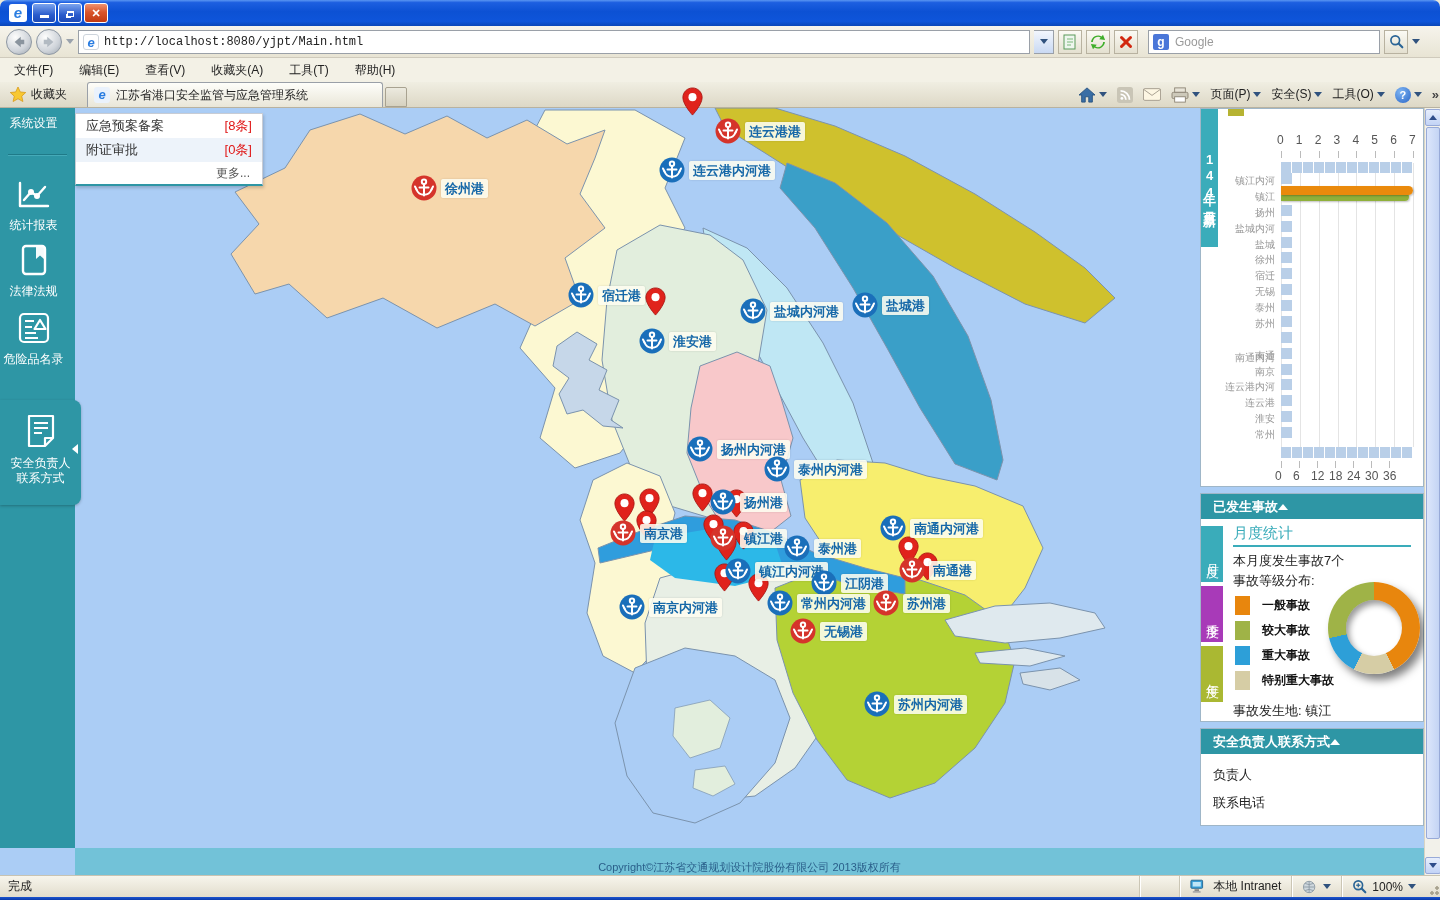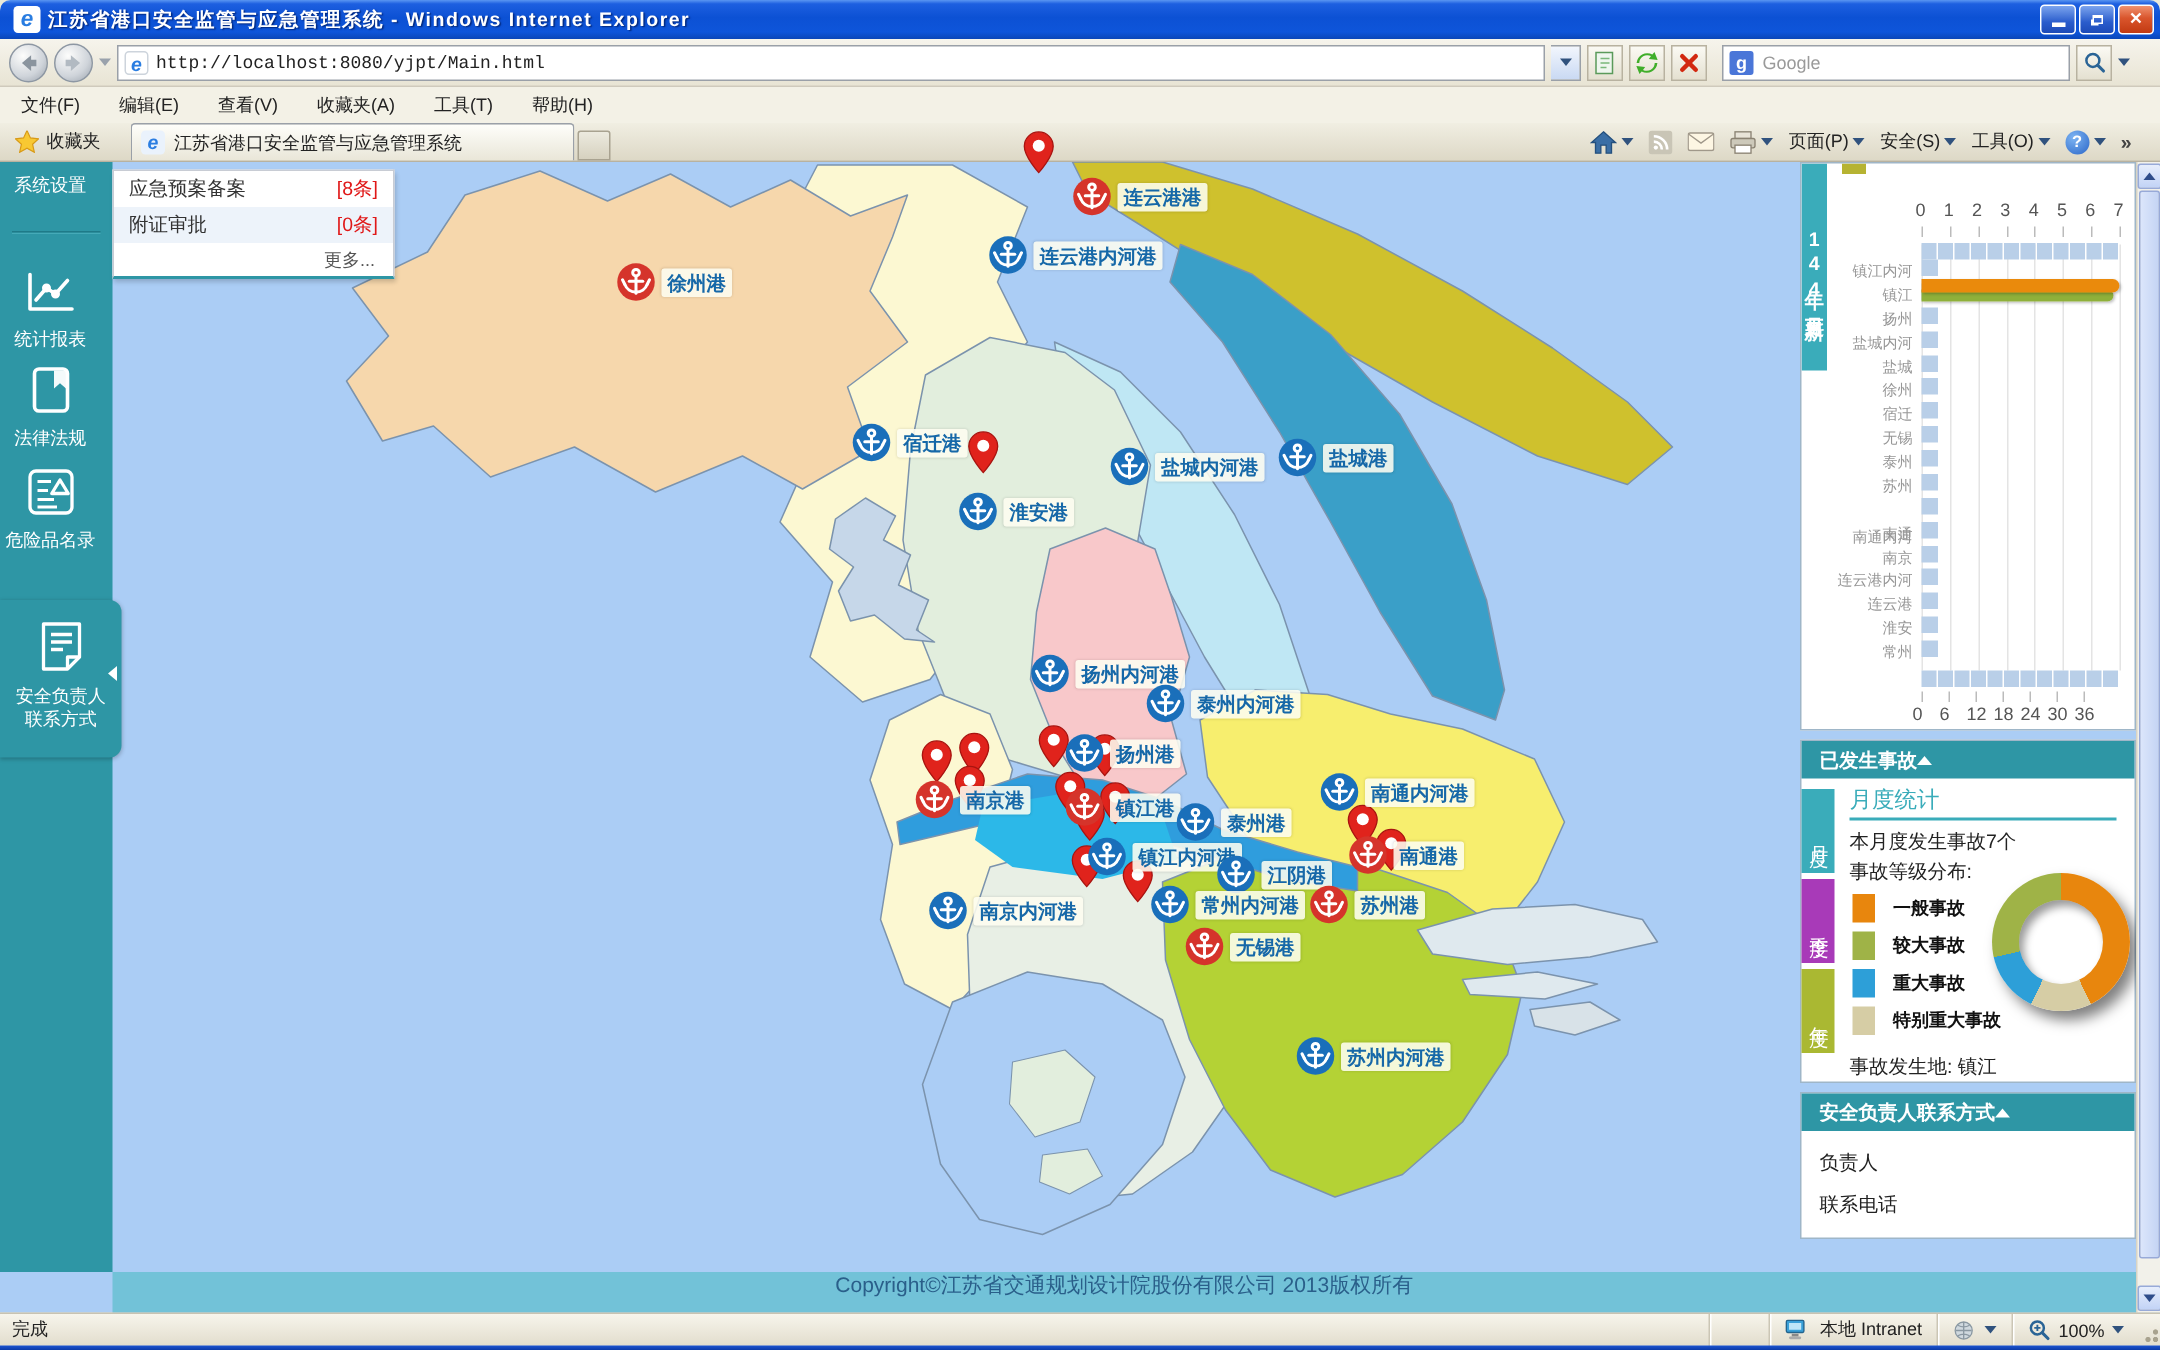--- a/index.html
+++ b/index.html
@@ -45,21 +45,21 @@
   .menubar span{font-size:12px;color:#222;}
 
   
   .tabbar{position:absolute;left:0;top:82px;width:1440px;height:26px;background:linear-gradient(180deg,#f0eee2,#ddd8c6);
     border-bottom:1px solid #b8b2a0;display:flex;align-items:center;}
   .favbtn{display:flex;align-items:center;gap:5px;padding:0 10px;height:24px;font-size:12px;color:#222;}
   .tab-active{width:296px;height:25px;margin-left:10px;background:linear-gradient(180deg,#fefefa,#e9e6d8);
     border:1px solid #9aa0a8;border-bottom:none;border-radius:3px 3px 0 0;display:flex;align-items:center;gap:6px;padding:0 6px;}
   .tab-active .tab-title{font-size:12px;color:#222;white-space:nowrap;overflow:hidden;}
   .tab-stub{width:22px;height:20px;margin-left:2px;background:linear-gradient(180deg,#eceadf,#d6d1bf);border:1px solid #a8a290;border-radius:2px 2px 0 0;align-self:flex-end;}
-  .tab-right{margin-left:auto;display:flex;align-items:center;gap:10px;padding-right:19px;}
+  .tab-right{margin-left:auto;display:flex;align-items:center;gap:10px;padding-right:1px;}
   .tbitem{display:flex;align-items:center;gap:3px;font-size:12px;color:#222;}
   .helpc{width:16px;height:16px;border-radius:50%;background:radial-gradient(circle at 35% 30%,#7db4f2,#2a66c8);color:#fff;
     font-size:11px;font-weight:bold;text-align:center;line-height:16px;}
   .chev{font-size:13px;color:#444;font-weight:bold;}
 
   
   .content{position:absolute;left:0;top:108px;width:1440px;height:767px;background:#abcdf5;}
   .mapsvg{position:absolute;left:75px;top:0;}
 
   
@@ -82,21 +82,21 @@
 
   
   .port{position:absolute;display:flex;align-items:center;gap:4px;}
   .port.red{color:#d5342b;} .port.blue{color:#1a6fba;}
   .port .plabel{background:rgba(253,253,240,.88);color:#1668a8;font-weight:bold;font-size:13px;padding:0 4px;line-height:19px;
     border-radius:2px;white-space:nowrap;box-shadow:0 0 2px rgba(0,0,0,.15);}
   .pin{position:absolute;}
 
   
   .pfooter{position:absolute;left:75px;top:740px;width:1349px;height:27px;background:#72c2d8;
-    display:flex;align-items:flex-start;justify-content:center;font-size:14px;color:#2a5f8a;}
+    display:flex;align-items:flex-end;justify-content:center;font-size:11px;color:#2a5f8a;}
 
   
   .rpanel{position:absolute;background:#fff;border:1px solid #9fb6c8;}
   .chartpanel{left:1200px;top:0px;width:224px;height:379px;overflow:hidden;}
   .upd-banner{position:absolute;left:0;top:0;width:17px;height:138px;background:#3aacba;color:#fff;
     writing-mode:vertical-rl;text-orientation:upright;font-size:13px;font-weight:bold;line-height:17px;text-align:center;letter-spacing:1px;}
   .legend-remnant{position:absolute;left:27px;top:0px;width:16px;height:7px;background:#b6b332;}
   .gridline{position:absolute;width:1px;background:#e4e4e4;top:54px;height:284px;}
   .tickmark{position:absolute;width:1px;height:7px;background:#bbb;}
   .stripsq{position:absolute;width:10px;height:11px;background:#b9cfe8;}
@@ -144,21 +144,20 @@
     radial-gradient(circle at 11px 12px,#a8a28e 1.5px,transparent 2px);}
   .bottomedge{position:absolute;left:0;top:897px;width:1440px;height:3px;background:linear-gradient(180deg,#1c54d0,#0a3aa8);}
 </style>
 </head>
 <body>
 
 <div class="screen">
 
   <div class="titlebar">
     <div class="ie-ico">e</div>
-    <div class="win-title">江苏省港口安全监管与应急管理系统 - Windows Internet Explorer</div>
     <div class="winbtns">
       <div class="wbtn"><span class="mini"></span></div>
       <div class="wbtn"><span class="sq2"></span></div>
       <div class="wbtn close">✕</div>
     </div>
   </div>
 
   <div class="addrbar">
     <div class="navbtn">
       <svg width="14" height="14" viewBox="0 0 16 16">

